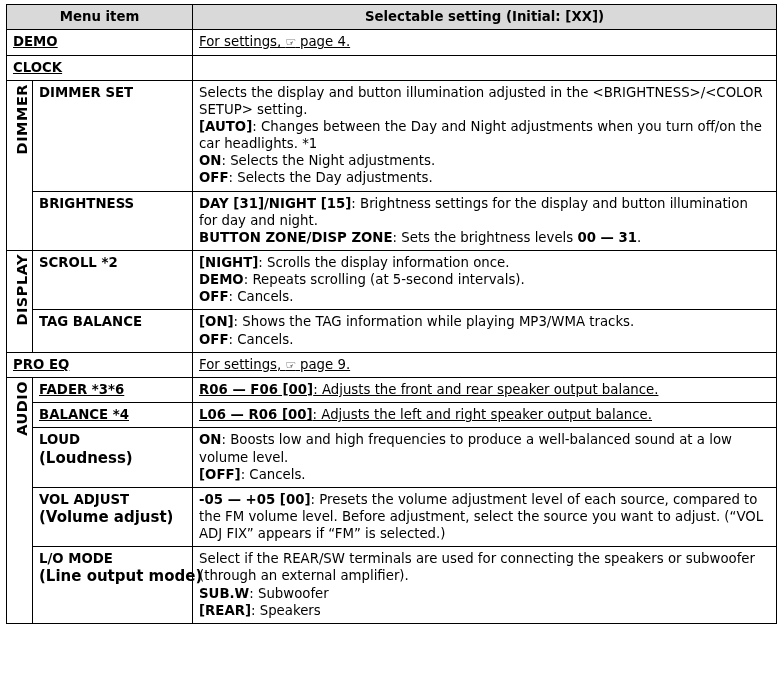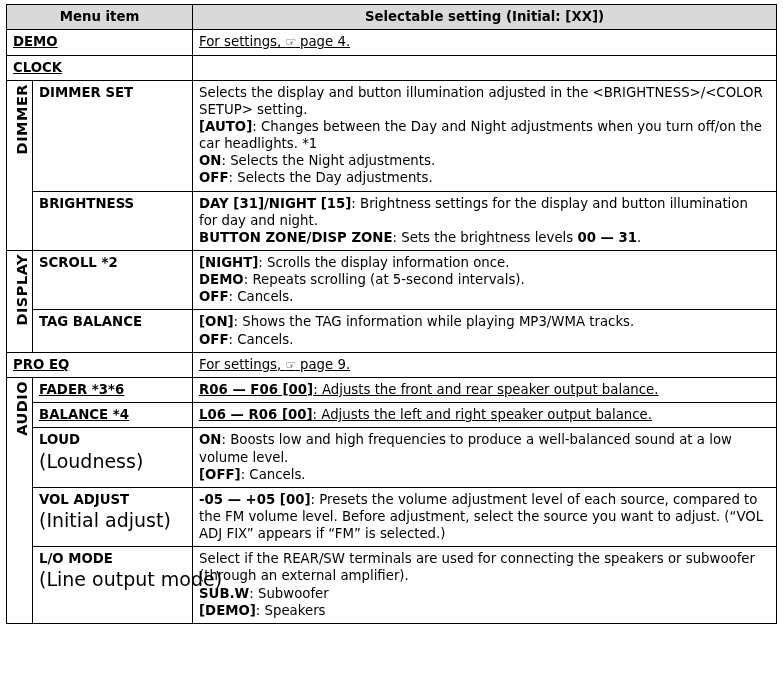--- a/index.html
+++ b/index.html
@@ -62,22 +62,22 @@
     white-space: nowrap;
     margin: 0 auto;
     display: inline-block;
   }
   .menuname {
     font-weight: bold;
     font-size: 14.7px;
     white-space: nowrap;
   }
   .menusub {
-    font-weight: normal;
-    font-size: 19px;
+    font-weight: bold;
+    font-size: 15px;
   }
   .b { font-weight: bold; }
   .desc { font-size: 13.3px; }
   .hand {
     font-family: "DejaVu Sans", sans-serif;
     font-size: 12px;
     letter-spacing: -0.5px;
   }
   td.tight { padding-top: 2px; padding-bottom: 3px; text-decoration: underline; }
 </style>
@@ -143,26 +143,26 @@
       <tr>
         <td class="menuname">
           <span>LOUD</span>
           <div class="menusub">(Loudness)</div>
         </td>
         <td class="desc"><span class="b">ON</span>: Boosts low and high frequencies to produce a well-balanced sound at a low volume level.<br><span class="b">[OFF]</span>: Cancels.</td>
       </tr>
       <tr>
         <td class="menuname">
           <span>VOL ADJUST</span>
-          <div class="menusub">(Initial adjust)</div>
+          <div class="menusub">(Volume adjust)</div>
         </td>
         <td class="desc"><span class="b">-05 — +05 [00]</span>: Presets the volume adjustment level of each source, compared to the FM volume level. Before adjustment, select the source you want to adjust. (“VOL ADJ FIX” appears if “FM” is selected.)</td>
       </tr>
       <tr>
         <td class="menuname">
           <span>L/O MODE</span>
           <div class="menusub">(Line output mode)</div>
         </td>
-        <td class="desc">Select if the REAR/SW terminals are used for connecting the speakers or subwoofer (through an external amplifier).<br><span class="b">SUB.W</span>: Subwoofer<br><span class="b">[DEMO]</span>: Speakers</td>
+        <td class="desc">Select if the REAR/SW terminals are used for connecting the speakers or subwoofer (through an external amplifier).<br><span class="b">SUB.W</span>: Subwoofer<br><span class="b">[REAR]</span>: Speakers</td>
       </tr>
     </tbody>
   </table>
 </div>
 
 </body></html>

